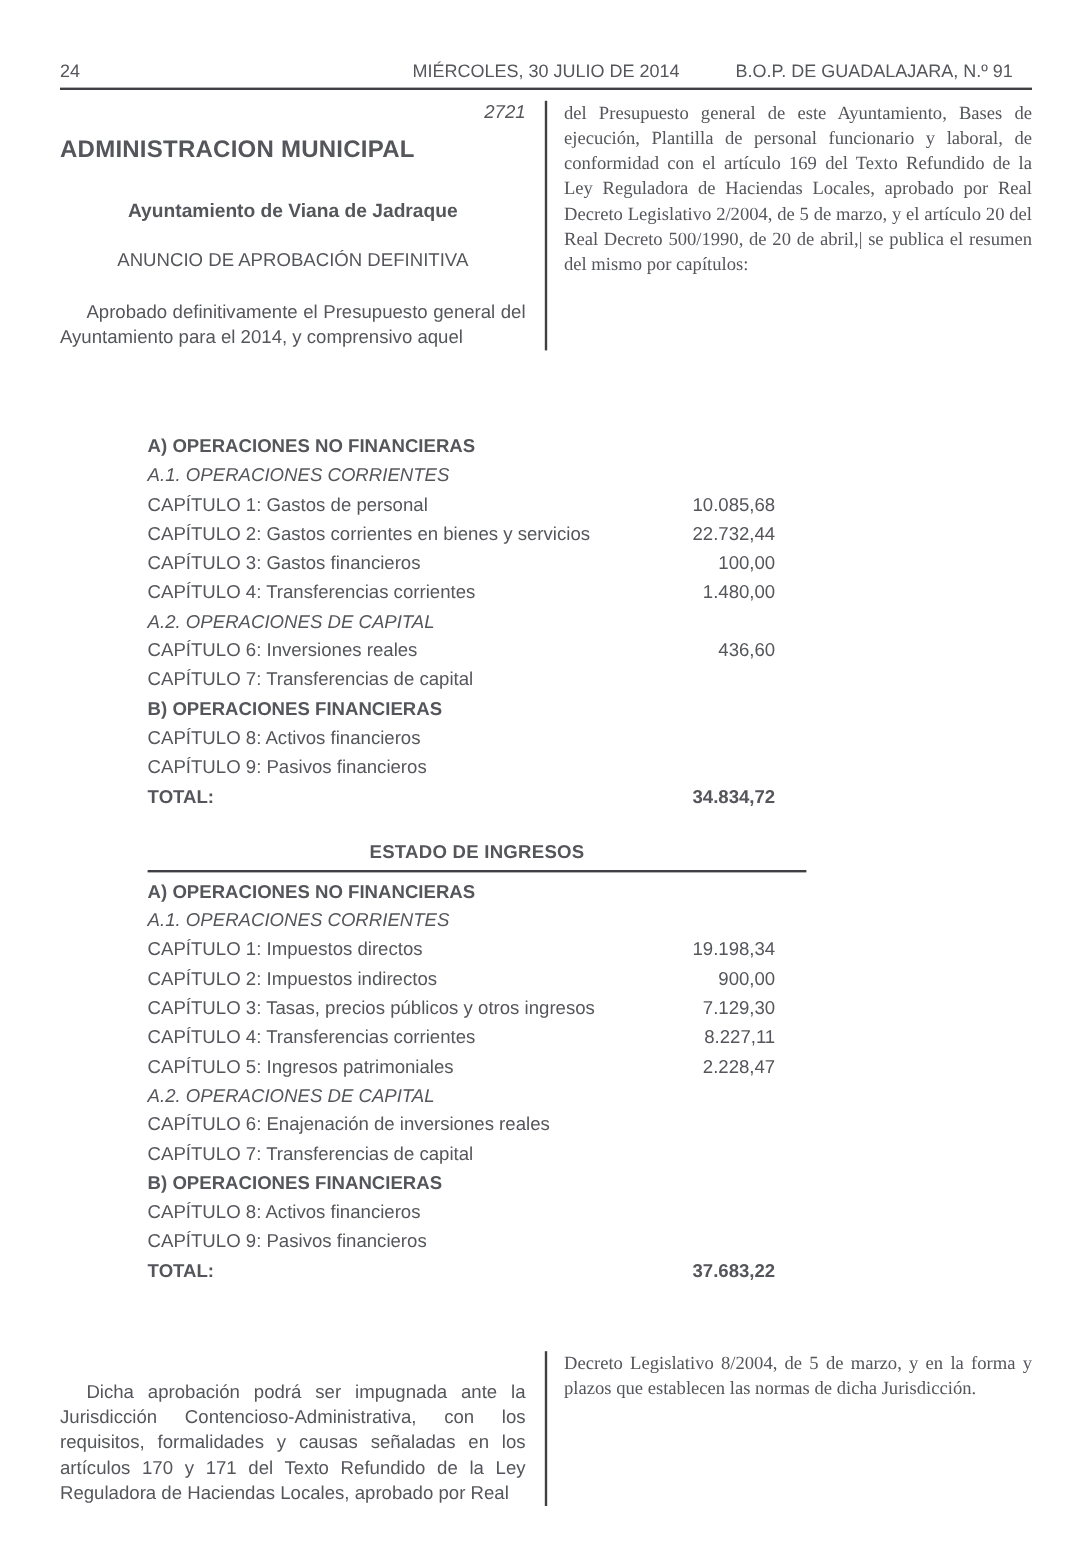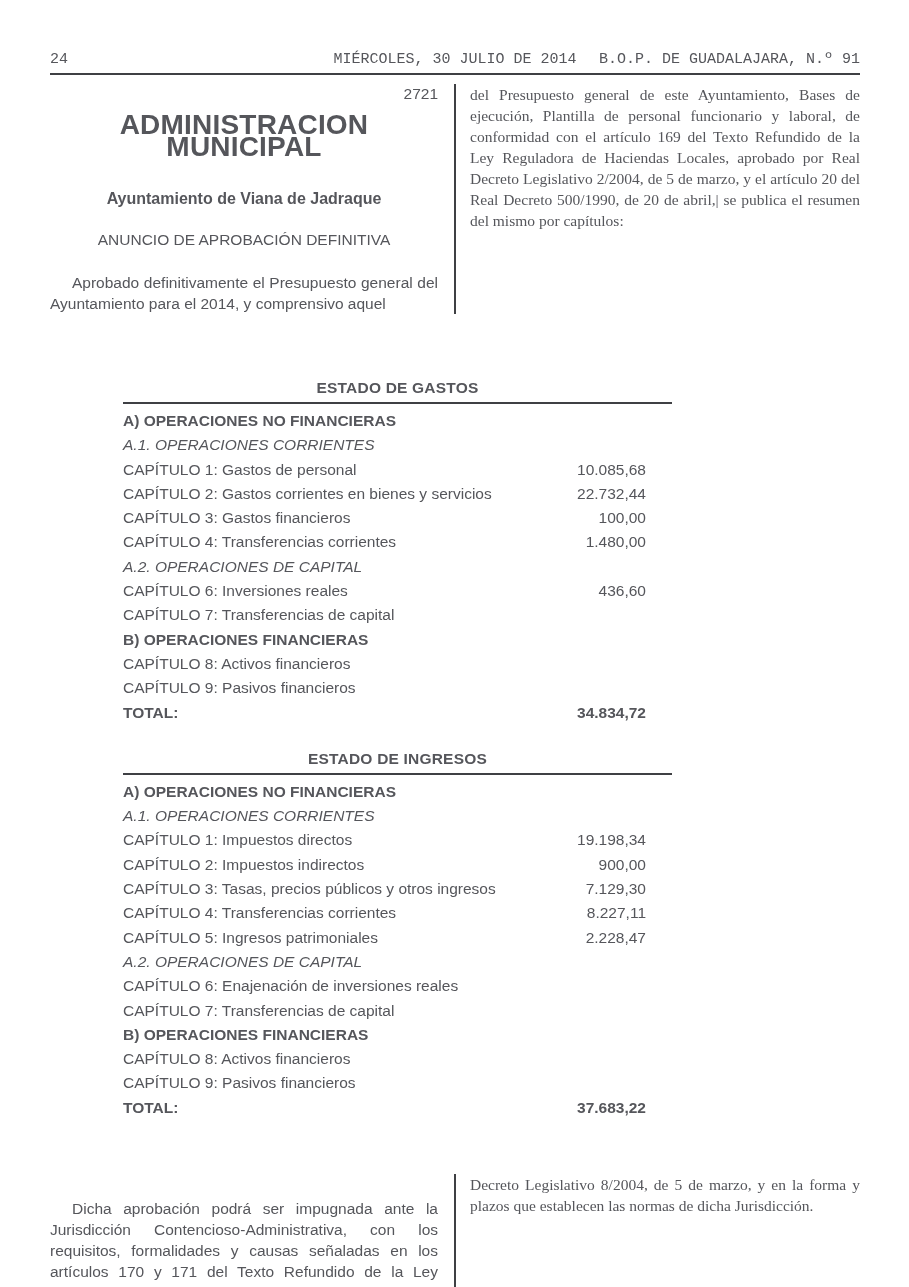--- a/index.html
+++ b/index.html
@@ -24,25 +24,24 @@
   
   .header {
     position: relative;
     margin: 0 49px 0 50px;
     padding-top: 54px;
     padding-bottom: 13px;
     border-bottom: 2px solid var(--rule);
     font-size: 15px;
     line-height: 16px;
     height: 75px;
-    font-family: Liberation Mono, monospace;
   }
   .header .h-left  { position: absolute; left: 0; bottom: 5px; }
   .header .h-center{ position: absolute; left: 50%; transform: translateX(-50%); bottom: 5px; white-space: nowrap; }
-  .header .h-right { position: absolute; right: 0; bottom: 5px; white-space: nowrap; }
+  .header .h-right { position: absolute; right: 16px; bottom: 5px; white-space: nowrap; }
 
   
   .two-col {
     display: flex;
     margin: 0 49px 0 50px;
     align-items: stretch;
   }
   .col-left  { width: 388px; flex: 0 0 388px; }
   .col-right { flex: 1; font-family: Liberation Serif, serif; }
   .divider {
@@ -53,26 +52,26 @@
     margin-right: 14px;
   }
 
   .top-section { margin-top: 9px; }
 
   .announcement-number {
     text-align: right;
     font-size: 15.5px;
     line-height: 16px;
     margin-top: 2px;
+    font-style: italic;
   }
   h1.section-title {
-    font-size: 28px;
+    font-size: 20px;
     line-height: 22px;
     font-weight: 700;
-    text-align: center;
     margin-top: 12px;
     letter-spacing: 0.2px;
   }
   h2.municipality {
     font-size: 16px;
     line-height: 17px;
     font-weight: 700;
     text-align: center;
     margin-top: 32px;
   }
@@ -143,21 +142,20 @@
       <h3 class="anuncio">ANUNCIO DE APROBACIÓN DEFINITIVA</h3>
       <p class="body-text indent">Aprobado definitivamente el Presupuesto general del Ayuntamiento para el 2014, y comprensivo aquel</p>
     </div>
     <div class="divider"></div>
     <div class="col-right">
       <p class="body-text">del Presupuesto general de este Ayuntamiento, Bases de ejecución, Plantilla de personal funcionario y laboral, de conformidad con el artículo 169 del Texto Refundido de la Ley Reguladora de Haciendas Locales, aprobado por Real Decreto Legislativo 2/2004, de 5 de marzo, y el artículo 20 del Real Decreto 500/1990, de 20 de abril,| se publica el resumen del mismo por capítulos:</p>
     </div>
   </section>
 
   <section class="budget-table first">
-    <div class="table-title">ESTADO DE GASTOS</div>
     <div class="table-rows">
         <div class="trow bold">
           <span class="tlabel">A) OPERACIONES NO FINANCIERAS</span>
           <span class="tvalue"></span>
         </div>
         <div class="trow italic">
           <span class="tlabel">A.1. OPERACIONES CORRIENTES</span>
           <span class="tvalue"></span>
         </div>
         <div class="trow normal">

